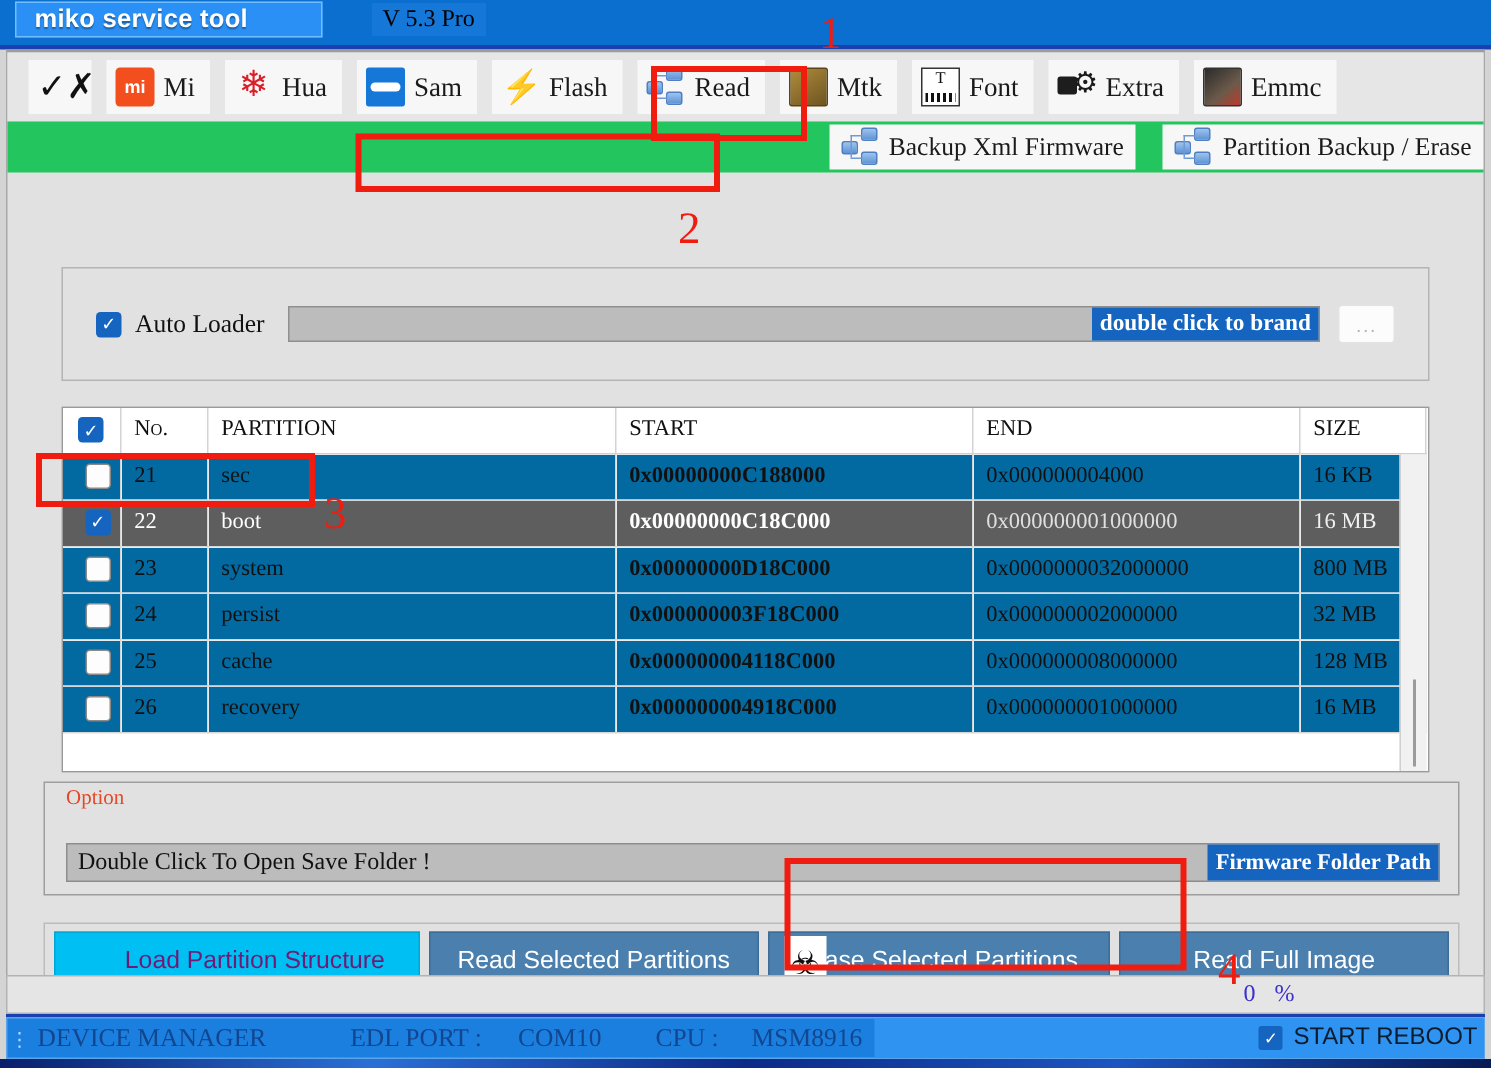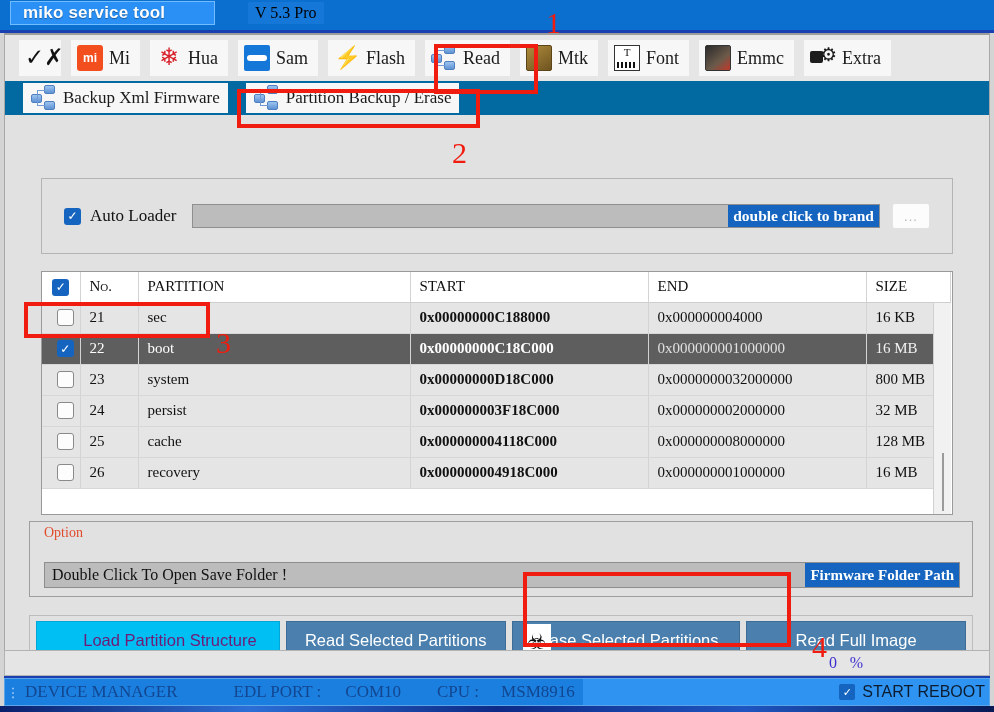--- a/index.html
+++ b/index.html
@@ -115,22 +115,22 @@
     position:absolute; background:#6f9ad6; display:block;
   }
   .ico-db u.l1 { left: 6px; top: 5px;  width: 8px; height: 1px; }
   .ico-db u.l2 { left: 6px; top: 5px;  width: 1px; height: 15px; }
   .ico-db u.l3 { left: 6px; top: 20px; width: 8px; height: 1px; }
 
   
   .subtabs {
     position: absolute; left: 0; top: 46px;
     width: 984px; height: 34px;
-    background: #0369a1;
-    display: flex; align-items: center;
+    background: #22c55e;
+    display: flex; align-items: center; justify-content: flex-end;
   }
   .subtab {
     height: 30px; display:flex; align-items:center;
     padding: 0 8px; margin-left: 18px;
     background: #f7f7f7;
     white-space: nowrap;
   }
   .subtab .tb-label { font-size: 17px; }
 
   
@@ -198,21 +198,21 @@
     height: 30px;
     padding-left: 9px;
     border-right: 1px solid #d3d3d3;
     border-bottom: 1px solid #cfcfcf;
   }
   table.ptable td {
     height: 31px;
     border-right: 1px solid #d3d3d3;
     border-bottom: 1px solid #d7d7d7;
     padding-left: 9px;
-    background: #e5e5e5;
+    background: #0369a1;
     font-family: "Liberation Serif", serif;
     font-size: 15px; color: #111;
     overflow: hidden; white-space: nowrap;
   }
   .col-chk { width: 38px; }
   .col-no  { width: 58px; }
   .col-part{ width: 272px; }
   .col-start{ width: 238px; }
   .col-end { width: 218px; }
   .col-size{ width: 84px; }
@@ -445,27 +445,27 @@
         <span class="tb-ico ico-mtk"></span>
         <span class="tb-label">Mtk</span>
       </div>
 
       <div class="tb-item">
         <span class="tb-ico ico-font">T</span>
         <span class="tb-label">Font</span>
       </div>
 
       <div class="tb-item">
+        <span class="tb-ico ico-extra"></span>
+        <span class="tb-label">Extra</span>
+      </div>
+
+      <div class="tb-item">
         <span class="tb-ico ico-emmc"></span>
         <span class="tb-label">Emmc</span>
-      </div>
-
-      <div class="tb-item">
-        <span class="tb-ico ico-extra"></span>
-        <span class="tb-label">Extra</span>
       </div>
     </div>
 
     <div class="subtabs">
       <div class="subtab">
         <span class="tb-ico ico-db">
           <i class="a"></i>
             <i class="b"></i>
             <i class="c"></i>
           <u class="l1"></u>

